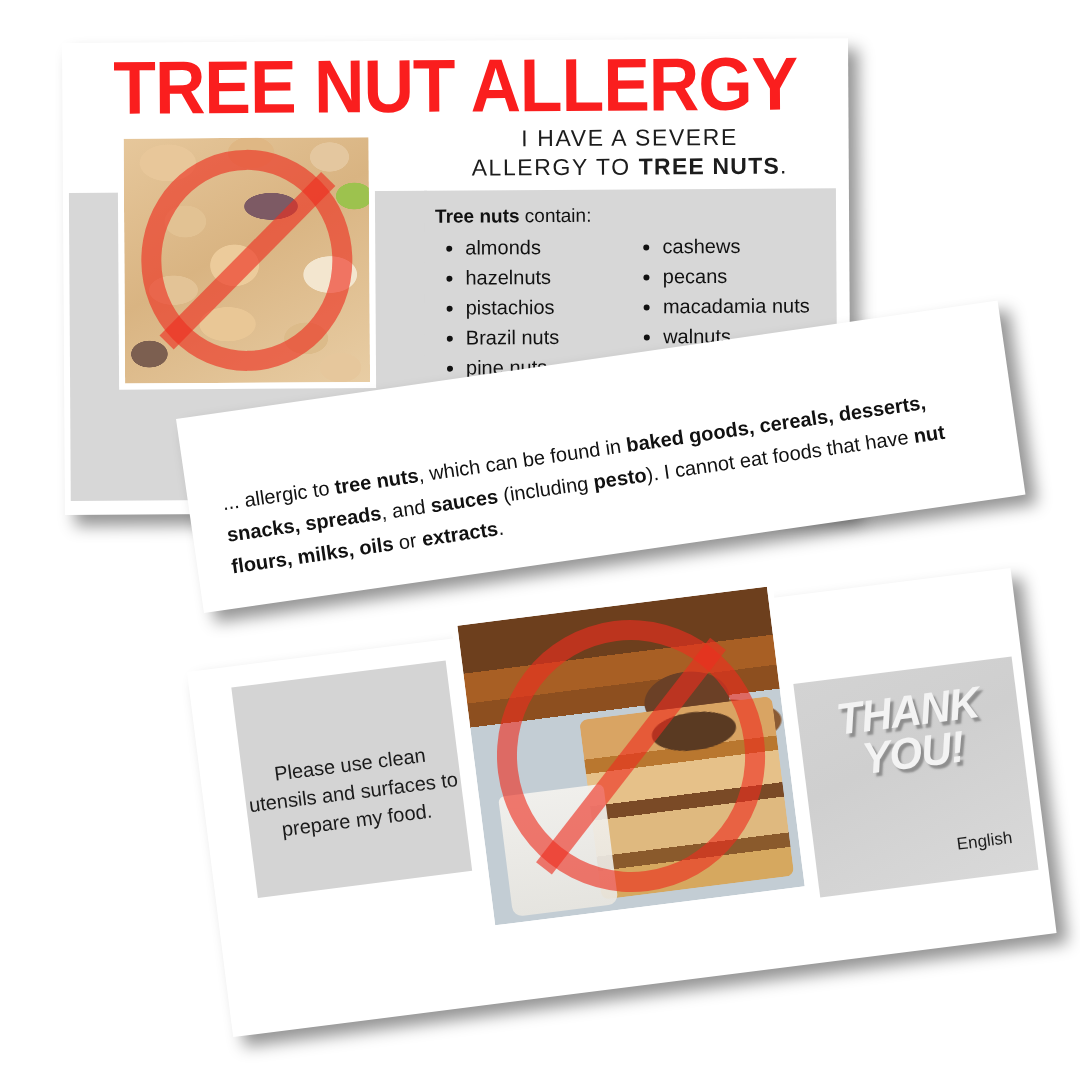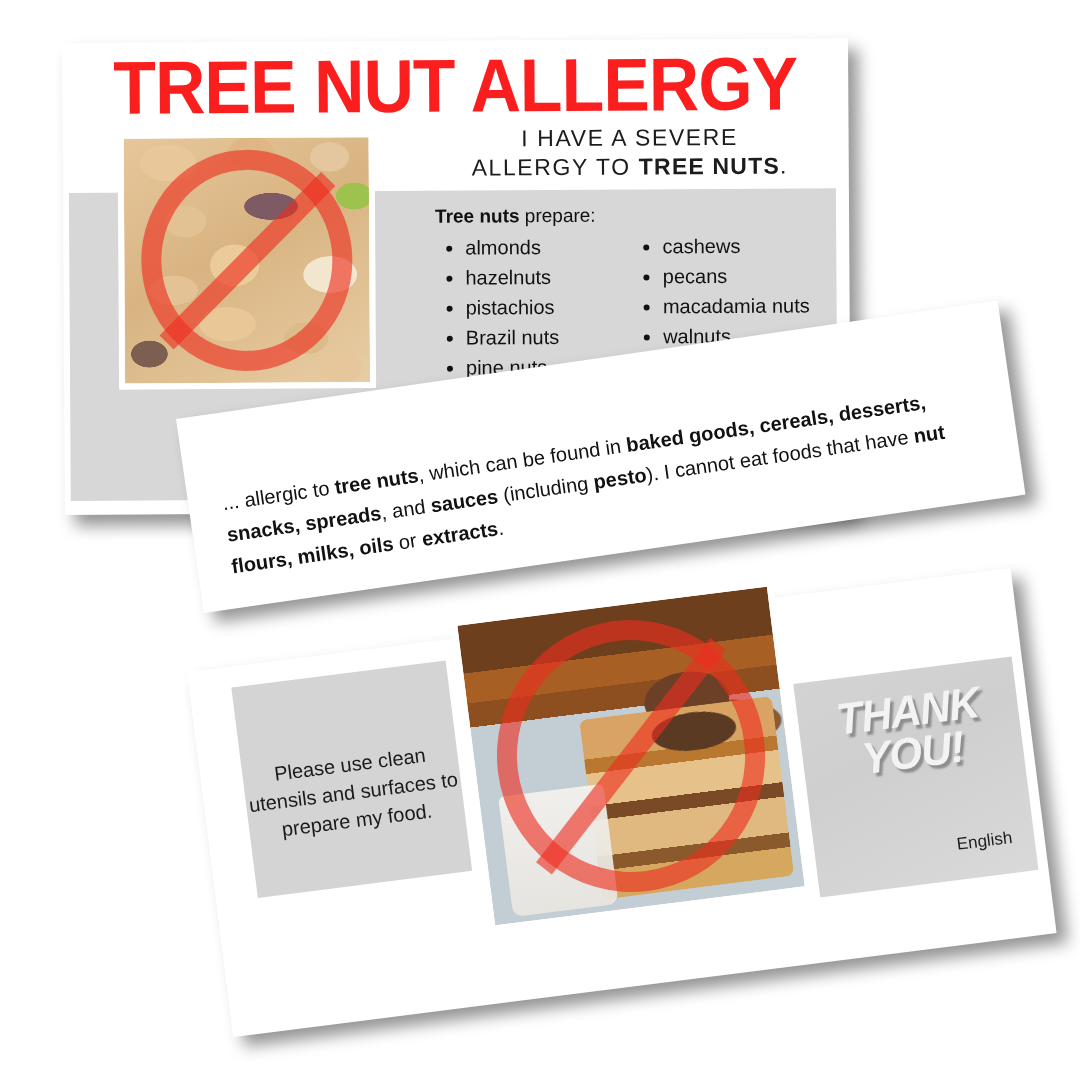--- a/index.html
+++ b/index.html
@@ -167,21 +167,21 @@
         <div class="nut-bg"></div>
         <div class="no-sign">
           <div class="ring"></div>
           <div class="bar"></div>
         </div>
       </div>
     </div>
 
     <div class="listbox">
       <div class="lead">
-        <b>Tree nuts</b><span> prepare:</span>
+        <b>Tree nuts</b><span> contain:</span>
       </div>
       <div class="ul-cols">
         <ul class="c1">
           <li>almonds</li>
           <li>hazelnuts</li>
           <li>pistachios</li>
           <li>Brazil nuts</li>
           <li>pine nuts</li>
         </ul>
         <ul class="c2">

